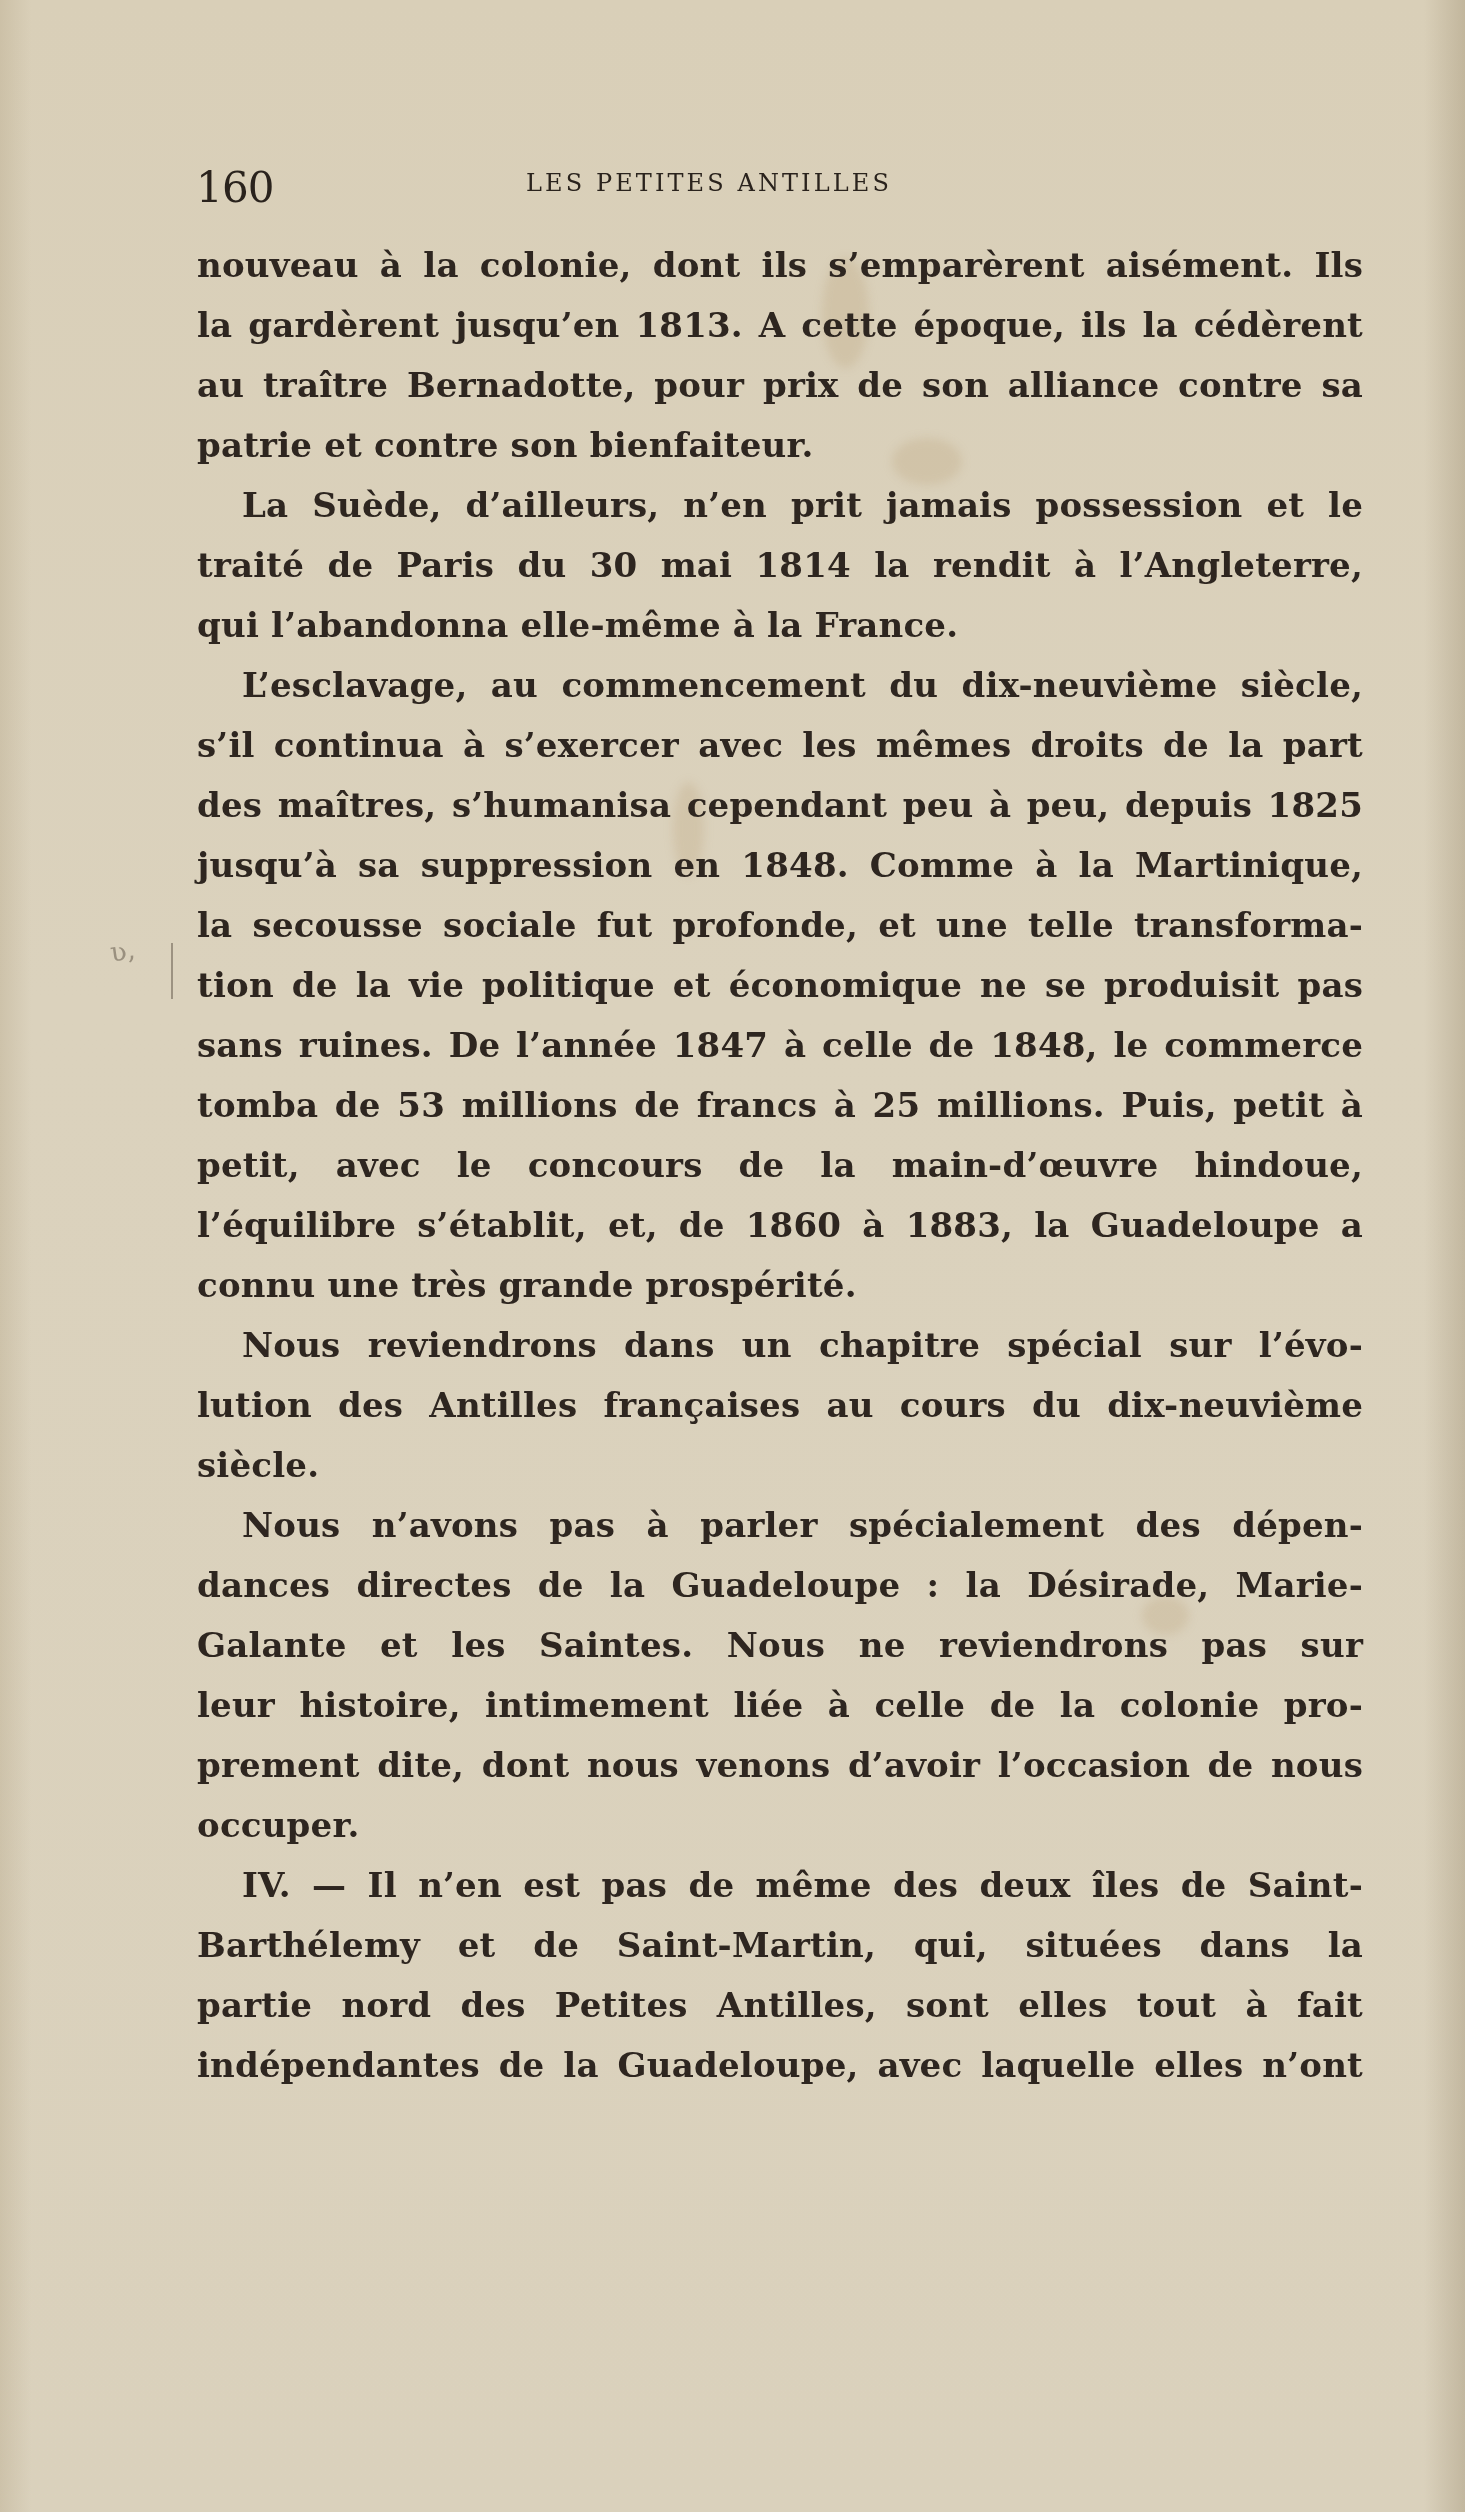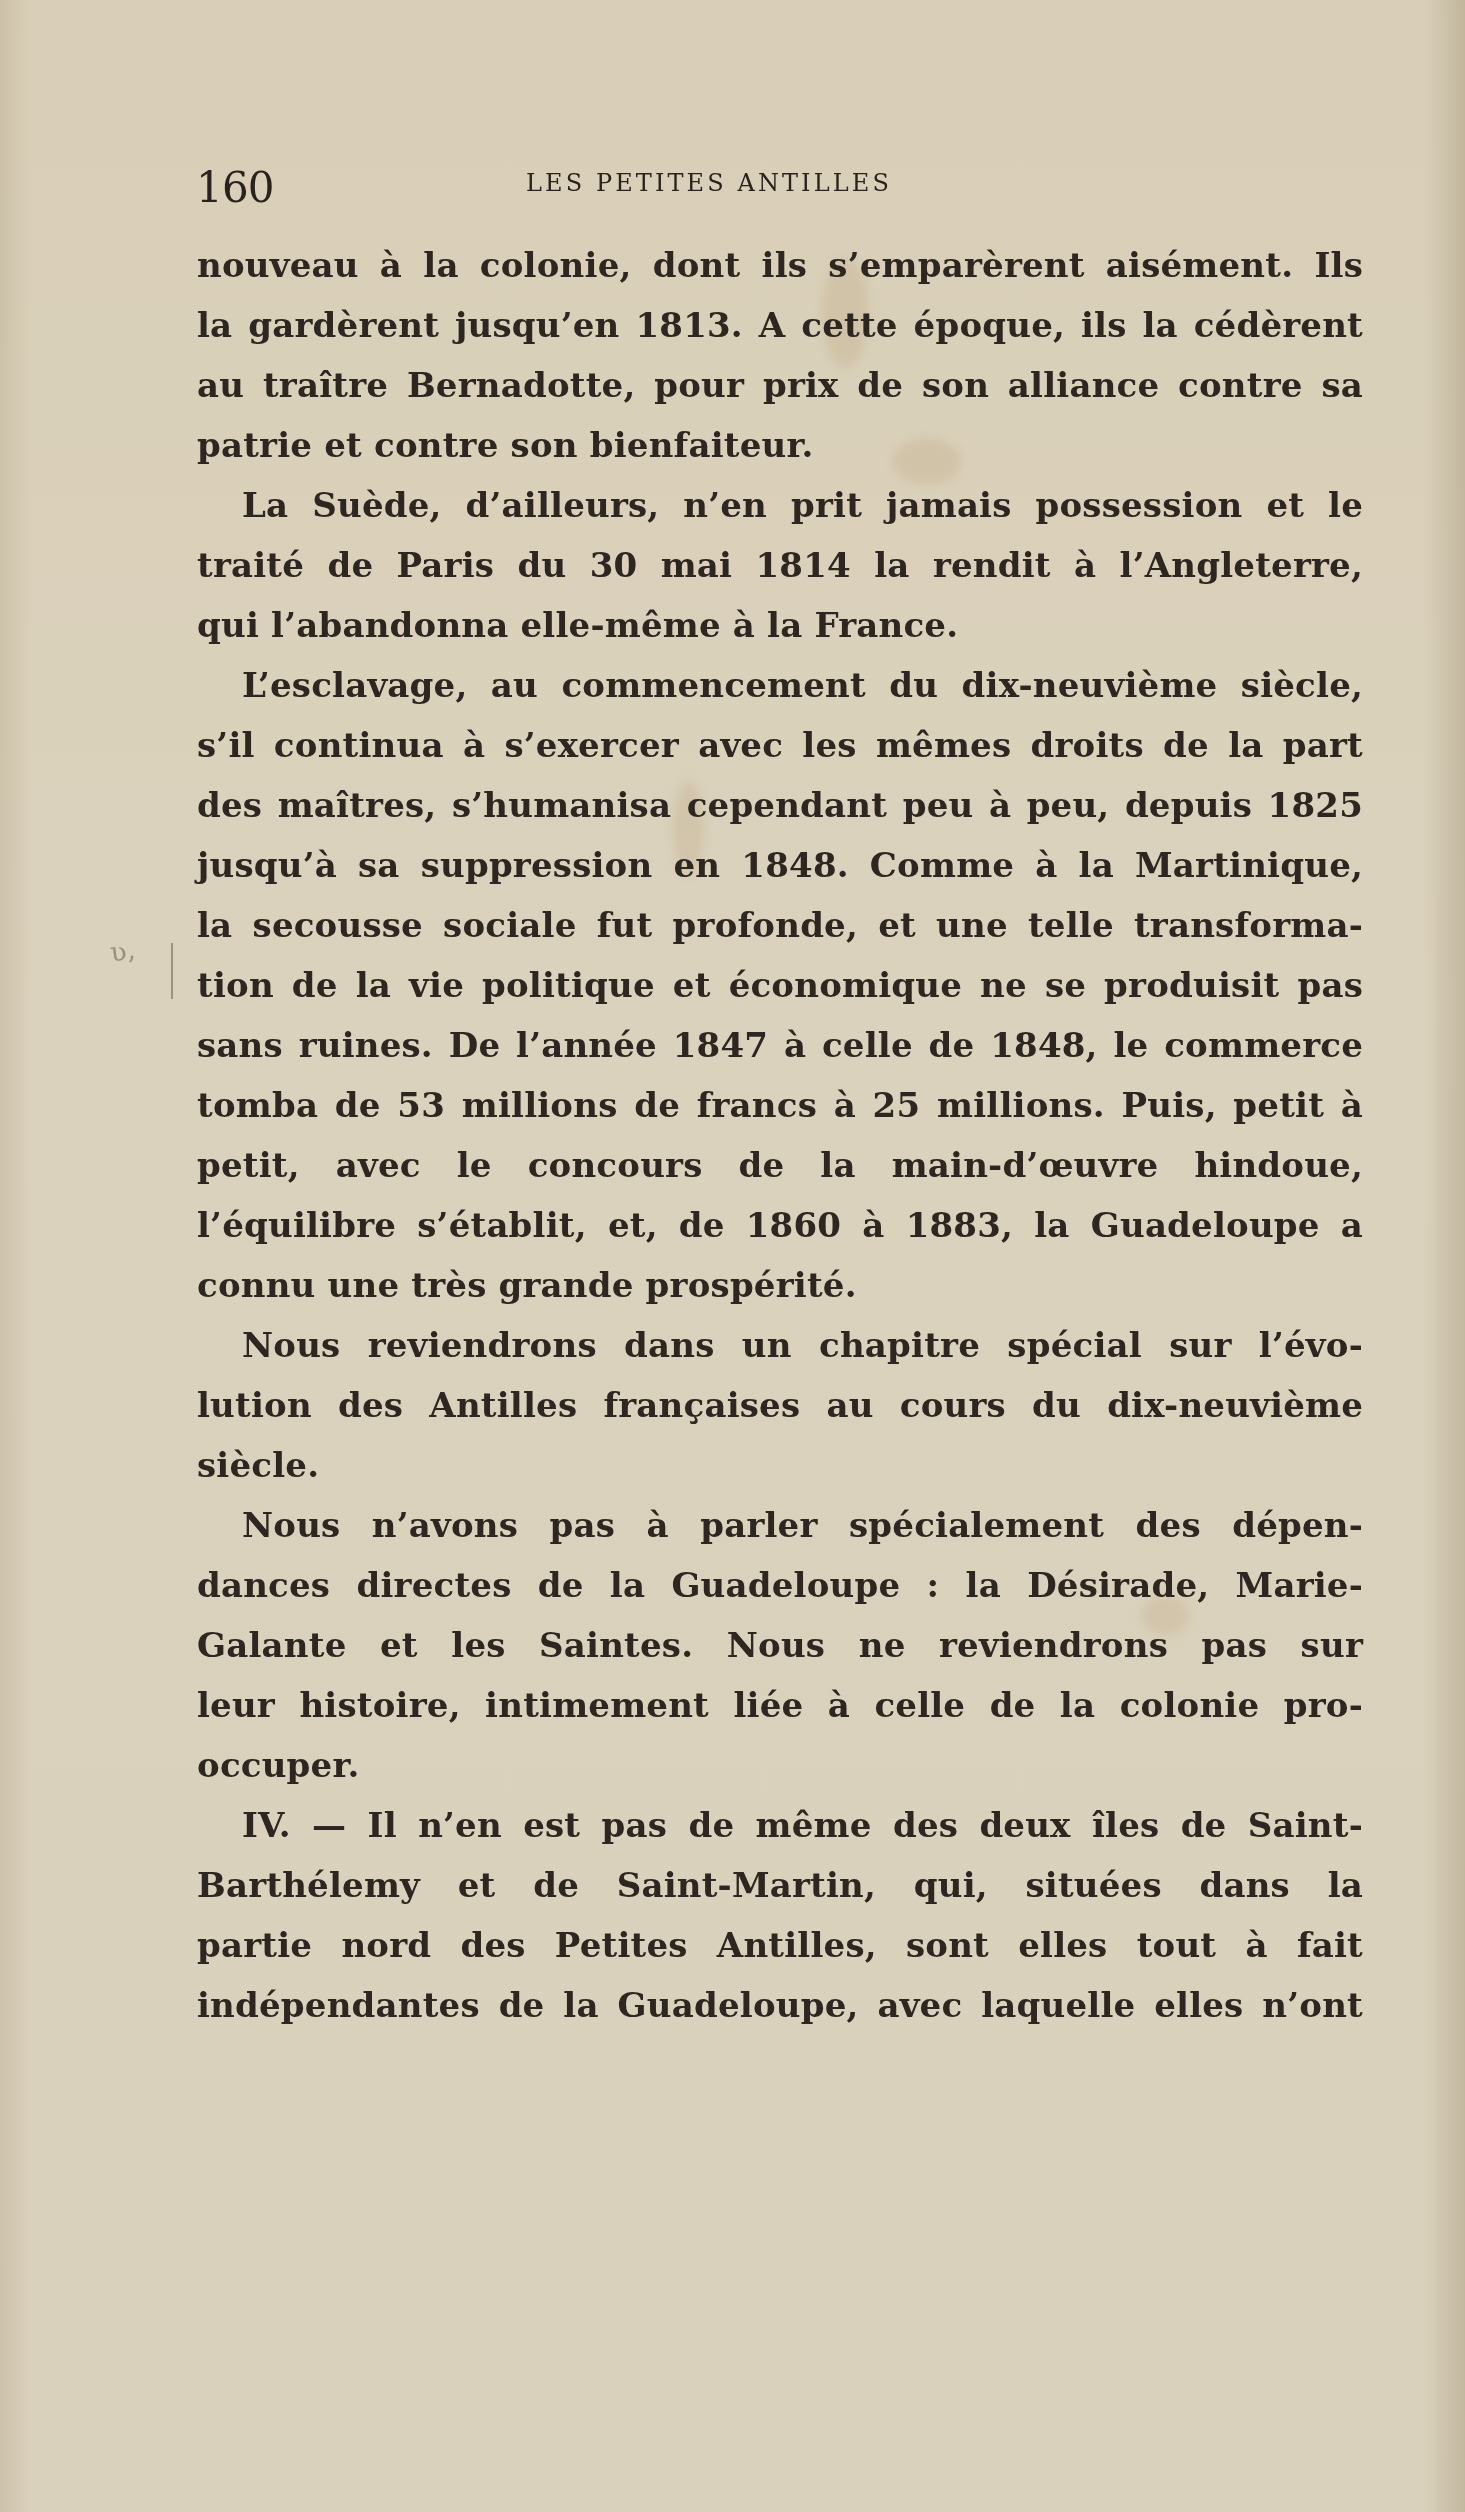--- a/index.html
+++ b/index.html
@@ -141,20 +141,21 @@
       <div>
         <div class="line indent">Nous reviendrons dans un chapitre spécial sur l’évo-</div>
         <div class="line">lution des Antilles françaises au cours du dix-neuvième</div>
         <div class="line last">siècle.</div>
       </div>
       <div>
         <div class="line indent">Nous n’avons pas à parler spécialement des dépen-</div>
         <div class="line">dances directes de la Guadeloupe : la Désirade, Marie-</div>
         <div class="line">Galante et les Saintes. Nous ne reviendrons pas sur</div>
         <div class="line">leur histoire, intimement liée à celle de la colonie pro-</div>
+        <div class="line">prement dite, dont nous venons d’avoir l’occasion de nous</div>
         <div class="line last">occuper.</div>
       </div>
       <div>
         <div class="line indent">IV. — Il n’en est pas de même des deux îles de Saint-</div>
         <div class="line">Barthélemy et de Saint-Martin, qui, situées dans la</div>
         <div class="line">partie nord des Petites Antilles, sont elles tout à fait</div>
         <div class="line">indépendantes de la Guadeloupe, avec laquelle elles n’ont</div>
       </div>
     </div>
 </div>

